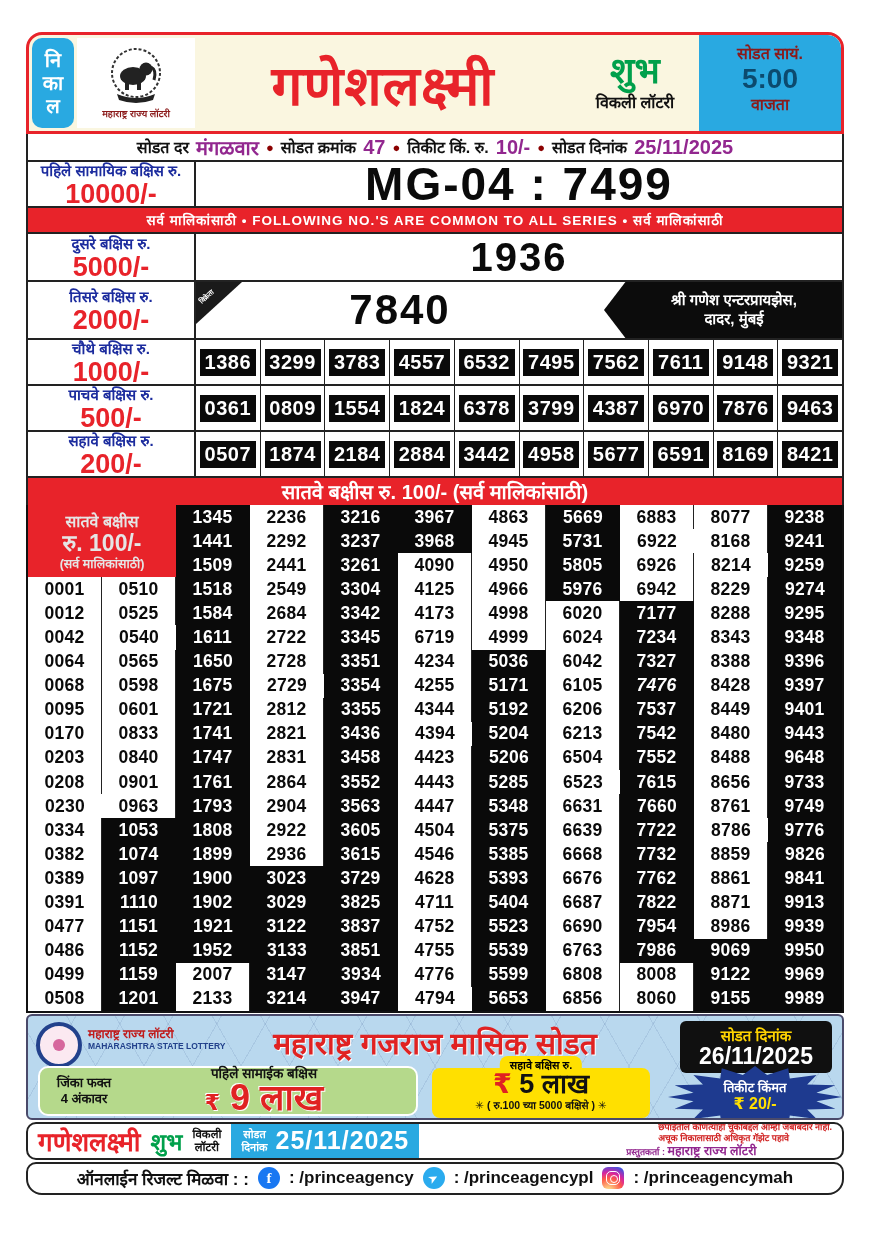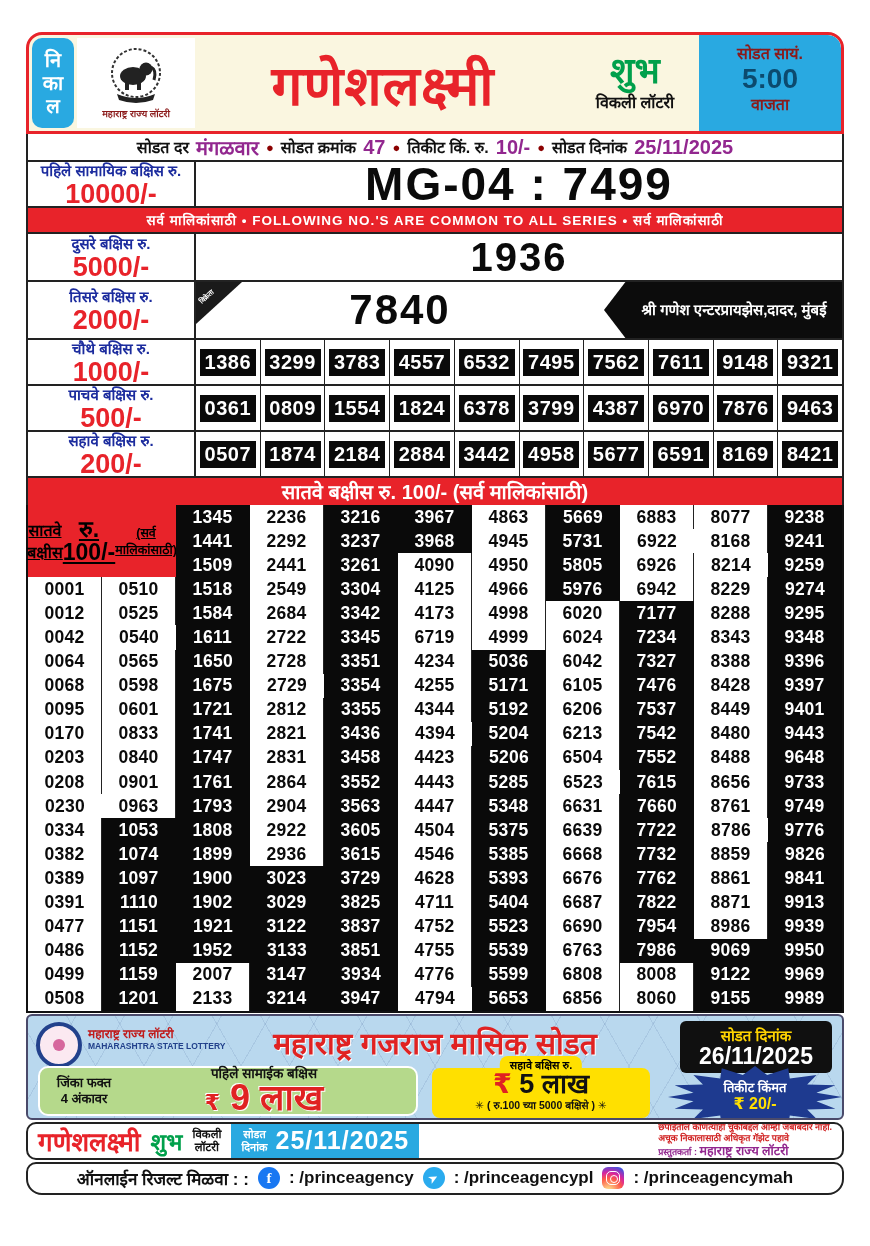--- a/index.html
+++ b/index.html
@@ -44,35 +44,35 @@
     display:flex; align-items:center; justify-content:center; color:#fff; font-size:13.5px;
     font-weight:800; letter-spacing:1px; }
   .third-content { justify-content:flex-start; }
   .third-number { flex:1; text-align:center; font-size:42px; font-weight:800; color:#0a0a0a; letter-spacing:2px; }
   .corner-tri { position:absolute; left:0; top:0; width:46px; height:42px;
     background:#1a1a1a; clip-path:polygon(0 0,100% 0,0 100%); }
   .corner-tri span { position:absolute; left:2px; top:10px; color:#fff; font-size:7px;
     transform:rotate(-42deg); font-weight:700; }
   .seller-box { width:238px; align-self:stretch; background:#0c0c0c; color:#fff;
     clip-path:polygon(0 50%, 9% 0, 100% 0, 100% 100%, 9% 100%);
-    display:flex; flex-direction:row; align-items:center; justify-content:center; padding-left:22px; }
+    display:flex; flex-direction:column; align-items:center; justify-content:center; padding-left:22px; }
   .seller-box div { font-size:15px; font-weight:700; line-height:1.25; }
   .chip-strip { flex:1; display:flex; }
   .chip-cell { flex:1; border-left:1.5px solid #222; display:flex; align-items:center; justify-content:center; padding:3px 2px; }
   .chip-cell:first-child { border-left:none; }
   .chip { background:#0a0a0a; color:#fff; font-size:20px; font-weight:800; padding:2px 4px;
     min-width:56px; text-align:center; letter-spacing:0.5px; }
 
   
   .seventh-bar { height:27px; background:#e8232a; border-left:2px solid #222; border-right:2px solid #222;
     display:flex; align-items:center; justify-content:center; color:#fff; font-size:20px; font-weight:800; }
   .main-table { border:2.5px solid #111; border-top:none; display:grid;
     grid-template-columns:repeat(11,1fr); grid-auto-rows:24.1px; background:#fff; }
-  .red-box { grid-column:1/3; grid-row:1/4; background:#e8232a; color:#000000; text-align:center;
-    display:flex; flex-direction:row; align-items:center; justify-content:center;text-decoration:underline; }
+  .red-box { grid-column:1/3; grid-row:1/4; background:#e8232a; color:#e5e5e5; text-align:center;
+    display:flex; flex-direction:column; align-items:center; justify-content:center; }
   .red-box .l1 { font-size:16px; font-weight:800; }
   .red-box .l2 { font-size:23px; font-weight:800; line-height:1; }
   .red-box .l3 { font-size:12.5px; font-weight:700; }
   .num-cell { display:flex; align-items:center; justify-content:center; font-size:17.5px; font-weight:700;
     color:#0a0a0a; border-right:1.5px solid #222; letter-spacing:0.3px; }
   .num-cell:nth-child(11n) { border-right:none; }
   .num-cell.black { background:#0a0a0a; color:#fff; border-right-color:#0a0a0a; }
 
   
   .banner { height:106px; margin-top:1px; background:#b9d8ee; border:2px solid #4a4a6a; border-radius:6px;
@@ -119,21 +119,21 @@
   .footer1 { margin-top:2px; height:38px; border:2.5px solid #222; border-radius:10px; background:#fff;
     display:flex; align-items:center; padding:0 10px; gap:10px; overflow:hidden; }
   .f1-title { color:#e8232a; font-size:26px; font-weight:800; }
   .f1-shubh { color:#00a04b; font-size:23px; font-weight:800; }
   .f1-weekly { color:#111; font-size:11.5px; font-weight:700; line-height:1.1; text-align:center; }
   .f1-dateblock { background:#29a9e1; color:#fff; height:100%; display:flex; align-items:center;
     gap:8px; padding:0 10px; }
   .f1-datelabel { font-size:11px; font-weight:700; line-height:1.15; text-align:center; }
   .f1-dateval { font-size:25px; font-weight:800; letter-spacing:1px; }
   .f1-disc { margin-left:auto; text-align:left; line-height:1.25; }
-  .f1-disc .d1 { color:#d02020; font-size:9px; font-weight:700; }
+  .f1-disc .d1 { color:#d02020; font-size:9px; font-weight:700;margin-left:32px; }
   .f1-disc .d3 { color:#92278f; font-size:9px; font-weight:700; }
   .f1-disc .d3 b { font-size:12.5px; }
   .footer2 { margin-top:2px; height:33px; border:2.5px solid #222; border-radius:10px 10px 16px 16px;
     background:#fff; display:flex; align-items:center; justify-content:center; gap:9px; }
   .f2-label { font-size:17px; font-weight:800; color:#111; }
   .handle { font-size:17px; font-weight:800; color:#111; }
   .icon-circle { width:22px; height:22px; border-radius:50%; display:flex; align-items:center;
     justify-content:center; color:#fff; font-weight:800; }
   .fb { background:#1877f2; font-size:15px; font-family:"Liberation Serif",serif; }
   .tg { background:#2aabee; font-size:12px; }
@@ -518,21 +518,21 @@
       <div class="num-cell" style="grid-area: 19 / 8;">6763</div>
       <div class="num-cell" style="grid-area: 20 / 8;">6808</div>
       <div class="num-cell" style="grid-area: 21 / 8;">6856</div>
       <div class="num-cell" style="grid-area: 1 / 9;">6883</div>
       <div class="num-cell" style="grid-area: 2 / 9;">6922</div>
       <div class="num-cell" style="grid-area: 3 / 9;">6926</div>
       <div class="num-cell" style="grid-area: 4 / 9;">6942</div>
       <div class="num-cell black" style="grid-area: 5 / 9;">7177</div>
       <div class="num-cell black" style="grid-area: 6 / 9;">7234</div>
       <div class="num-cell black" style="grid-area: 7 / 9;">7327</div>
-      <div class="num-cell black" style="grid-area: 8 / 9;">7476</div>
+      <div class="num-cell black" style="grid-area: 8 / 9; font-style: italic;">7476</div>
       <div class="num-cell black" style="grid-area: 9 / 9;">7537</div>
       <div class="num-cell black" style="grid-area: 10 / 9;">7542</div>
       <div class="num-cell black" style="grid-area: 11 / 9;">7552</div>
       <div class="num-cell black" style="grid-area: 12 / 9;">7615</div>
       <div class="num-cell black" style="grid-area: 13 / 9;">7660</div>
       <div class="num-cell black" style="grid-area: 14 / 9;">7722</div>
       <div class="num-cell black" style="grid-area: 15 / 9;">7732</div>
       <div class="num-cell black" style="grid-area: 16 / 9;">7762</div>
       <div class="num-cell black" style="grid-area: 17 / 9;">7822</div>
       <div class="num-cell black" style="grid-area: 18 / 9;">7954</div>

